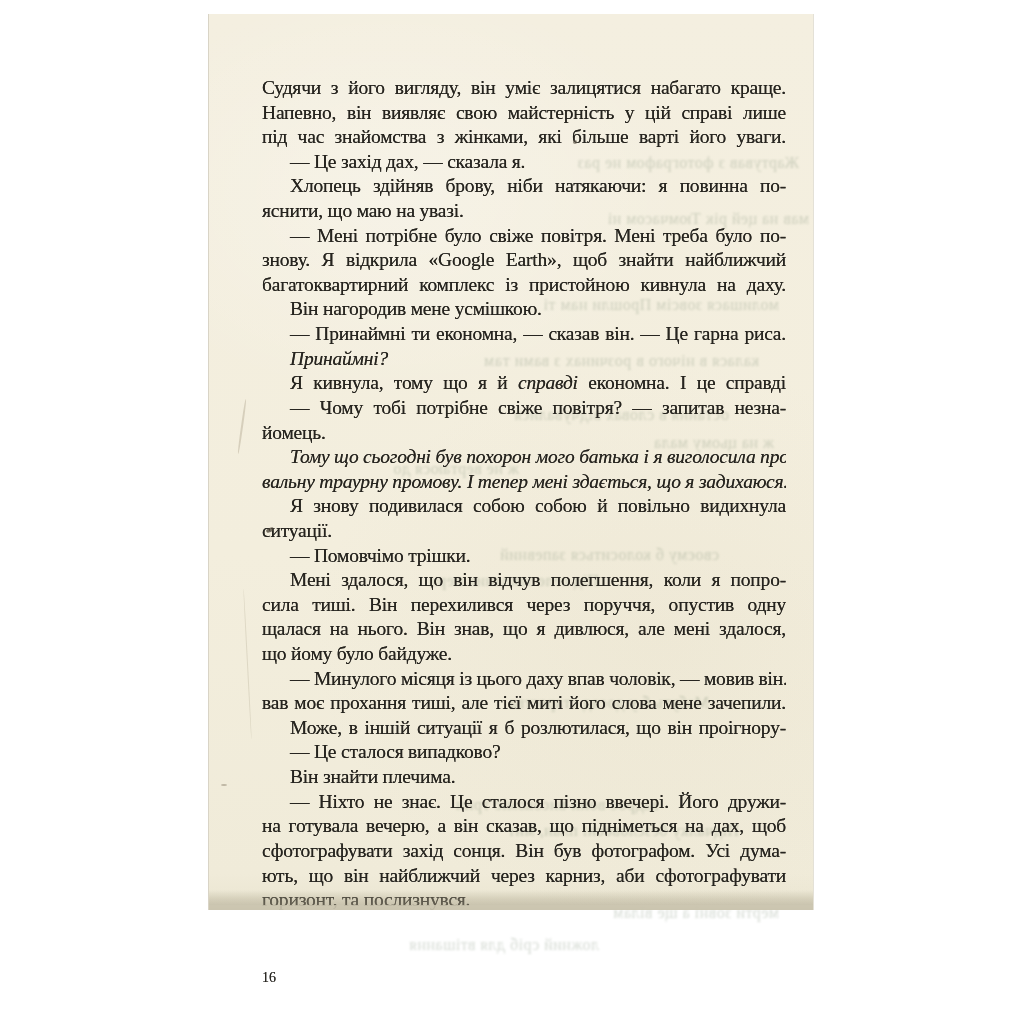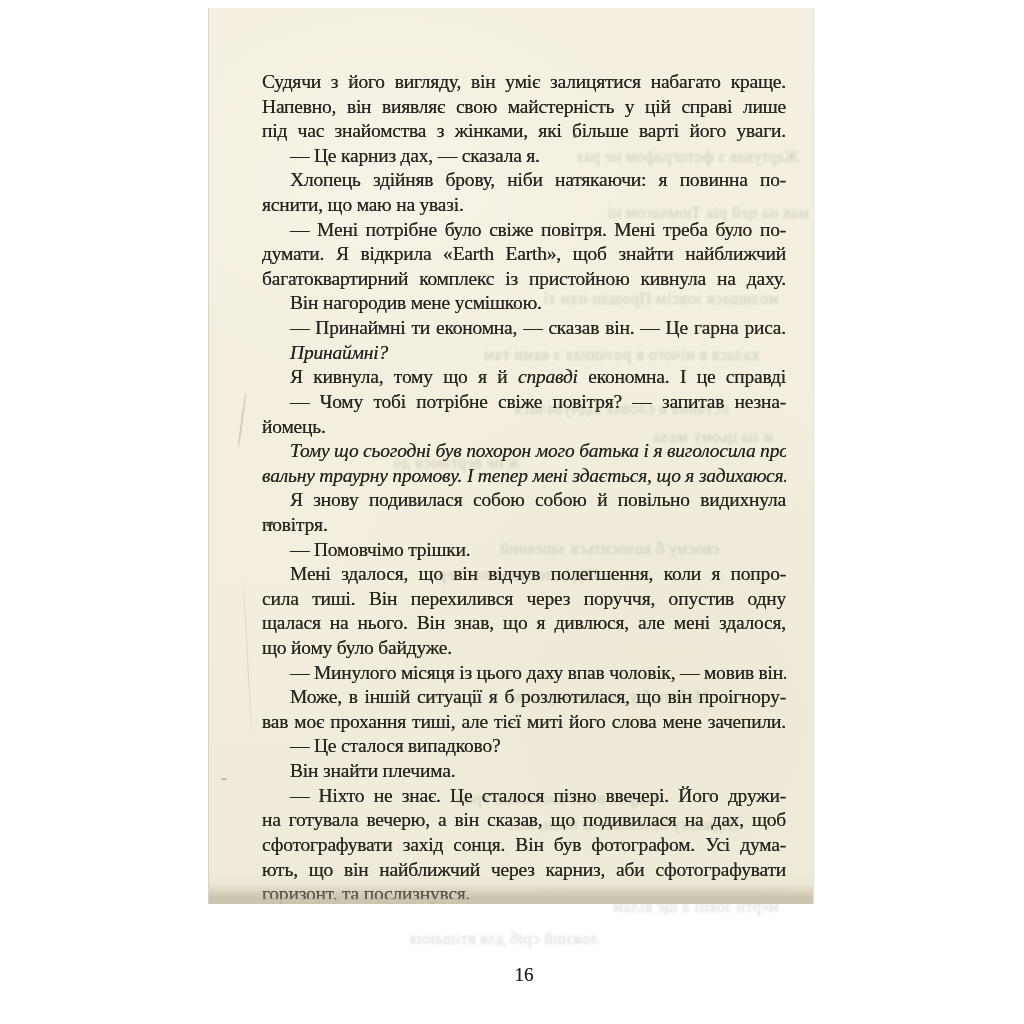--- a/index.html
+++ b/index.html
@@ -6,21 +6,21 @@
     margin: 0; padding: 0;
     width: 1024px; height: 1024px;
     background: #ffffff;
     overflow: hidden;
     font-family: "Liberation Serif", "DejaVu Serif", serif;
   }
   .stage { position: relative; width: 1024px; height: 1024px; background:#ffffff; }
 
   .paper {
     position: absolute;
-    left: 209px; top: 8px;
+    left: 209px; top: 14px;
     width: 604px; height: 896px;
     background: linear-gradient(180deg, var(--paper,#f4efe0) 0%, #f3eedd 60%, #f0ebd9 96%, #e9e4d0 100%);
     box-shadow: -1px 0 0 rgba(186,176,152,.55), 1px 0 0 rgba(196,188,166,.45);
   }
 
   
   .paper::before {
     content:""; position:absolute; inset:0;
     background:
       radial-gradient(420px 300px at 30% 20%, rgba(255,255,255,.25), rgba(255,255,255,0) 70%),
@@ -54,22 +54,21 @@
     white-space: nowrap; overflow: hidden;
     text-align: left;
   }
   .line.j { text-align: justify; text-align-last: justify; }
   .line.ind { text-indent: 28px; }
   .it { font-style: italic; }
 
   .page-number {
     position:absolute;
     left: 53px; top: 956px; width: 524px;
-    text-align:center;
-    font-size: 19px;
+    font-size: 14px;
     color: var(--ink,#26241f);
     text-shadow: 0 0 .4px rgba(38,36,31,.7);
   }
 
   .speck { position:absolute; border-radius:45%; pointer-events:none; }
 
   .bottom-shadow {
     position:absolute; left:0; bottom:0; width:100%; height:20px;
     background: linear-gradient(180deg, rgba(177,170,146,0) 0%, rgba(177,170,146,.38) 45%, rgba(160,153,130,.55) 100%);
   }
@@ -98,48 +97,48 @@
         <div class="ghost" style="top: 782px; left: 60px; width: 390px;">вадрос вони високоміс трин</div>
         <div class="ghost" style="top: 808px; left: 60px; width: 470px;">Підчалку безсловесні план, мит</div>
         <div class="ghost" style="top: 890px; left: 300px; width: 270px;">мерти зовні а ще вілам</div>
         <div class="ghost" style="top: 922px; left: 60px; width: 330px;">ложний сріб для втішання</div>
       </div>
 
     <div class="text-block">
         <div class="line j"><span>Судячи з його вигляду, він уміє залицятися набагато краще.</span></div>
         <div class="line j"><span>Напевно, він виявляє свою майстерність у цій справі лише</span></div>
         <div class="line j"><span>під час знайомства з жінками, які більше варті його уваги.</span></div>
-        <div class="line ind"><span>— Це карниз дах, — сказала я.</span></div>
+        <div class="line ind"><span>— Це захід дах, — сказала я.</span></div>
         <div class="line j ind"><span>Хлопець здійняв брову, ніби натякаючи: я повинна по-</span></div>
         <div class="line"><span>яснити, що маю на увазі.</span></div>
         <div class="line j ind"><span>— Мені потрібне було свіже повітря. Мені треба було по-</span></div>
-        <div class="line j"><span>думати. Я відкрила «Earth Earth», щоб знайти найближчий</span></div>
+        <div class="line j"><span>знову. Я відкрила «Google Earth», щоб знайти найближчий</span></div>
         <div class="line j"><span>багатоквартирний комплекс із пристойною кивнула на даху.</span></div>
         <div class="line ind"><span>Він нагородив мене усмішкою.</span></div>
         <div class="line j ind"><span>— Принаймні ти економна, — сказав він. — Це гарна риса.</span></div>
         <div class="line ind"><span class="it">Принаймні?</span></div>
         <div class="line j ind"><span>Я кивнула, тому що я й </span><span class="it">справді</span><span> економна. І це справді</span></div>
         <div class="line j ind"><span>— Чому тобі потрібне свіже повітря? — запитав незна-</span></div>
         <div class="line"><span>йомець.</span></div>
         <div class="line j ind"><span class="it">Тому що сьогодні був похорон мого батька і я виголосила про-</span></div>
         <div class="line j"><span class="it">вальну траурну промову. І тепер мені здається, що я задихаюся.</span></div>
         <div class="line j ind"><span>Я знову подивилася собою собою й повільно видихнула</span></div>
-        <div class="line"><span>повітря.</span></div>
+        <div class="line"><span>ситуації.</span></div>
         <div class="line ind"><span>— Помовчімо трішки.</span></div>
         <div class="line j ind"><span>Мені здалося, що він відчув полегшення, коли я попро-</span></div>
         <div class="line j"><span>сила тиші. Він перехилився через поруччя, опустив одну</span></div>
         <div class="line j"><span>щалася на нього. Він знав, що я дивлюся, але мені здалося,</span></div>
         <div class="line"><span>що йому було байдуже.</span></div>
         <div class="line j ind"><span>— Минулого місяця із цього даху впав чоловік, — мовив він.</span></div>
+        <div class="line j"><span>вав моє прохання тиші, але тієї миті його слова мене зачепили.</span></div>
         <div class="line j ind"><span>Може, в іншій ситуації я б розлютилася, що він проігнору-</span></div>
-        <div class="line j"><span>вав моє прохання тиші, але тієї миті його слова мене зачепили.</span></div>
         <div class="line ind"><span>— Це сталося випадково?</span></div>
         <div class="line ind"><span>Він знайти плечима.</span></div>
         <div class="line j ind"><span>— Ніхто не знає. Це сталося пізно ввечері. Його дружи-</span></div>
-        <div class="line j"><span>на готувала вечерю, а він сказав, що подивилася на дах, щоб</span></div>
+        <div class="line j"><span>на готувала вечерю, а він сказав, що підніметься на дах, щоб</span></div>
         <div class="line j"><span>сфотографувати захід сонця. Він був фотографом. Усі дума-</span></div>
         <div class="line j"><span>ють, що він найближчий через карниз, аби сфотографувати</span></div>
         <div class="line"><span>горизонт, та послизнувся.</span></div>
       </div>
 
     <div class="page-number">16</div>
 
     <div class="bottom-shadow"></div>
     <div class="bottom-edge"></div>
   <div class="speck" style="left: 57px; top: 514px; width: 8px; height: 4px; background: rgb(74, 67, 55); opacity: 0.75; transform: rotate(-25deg);"></div>

